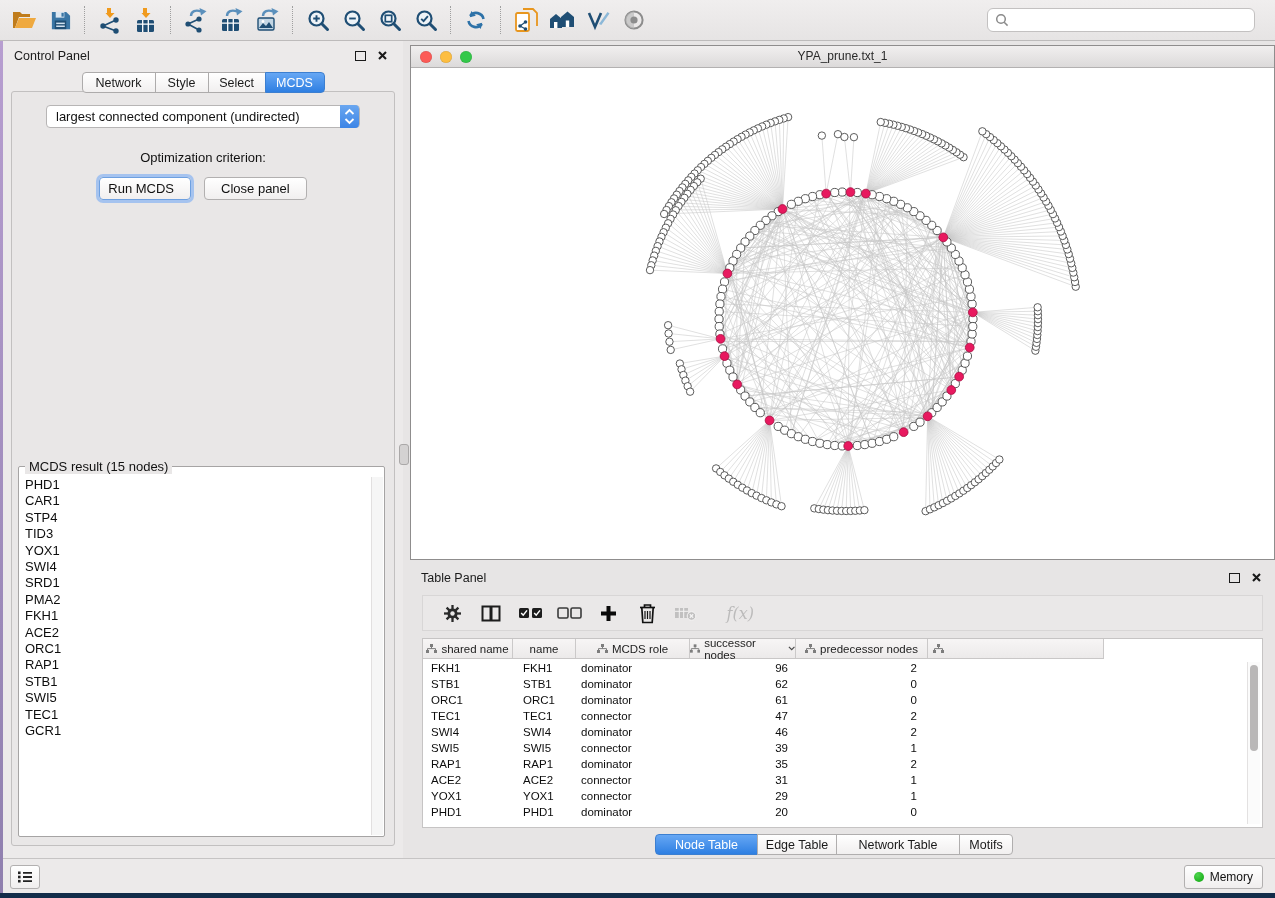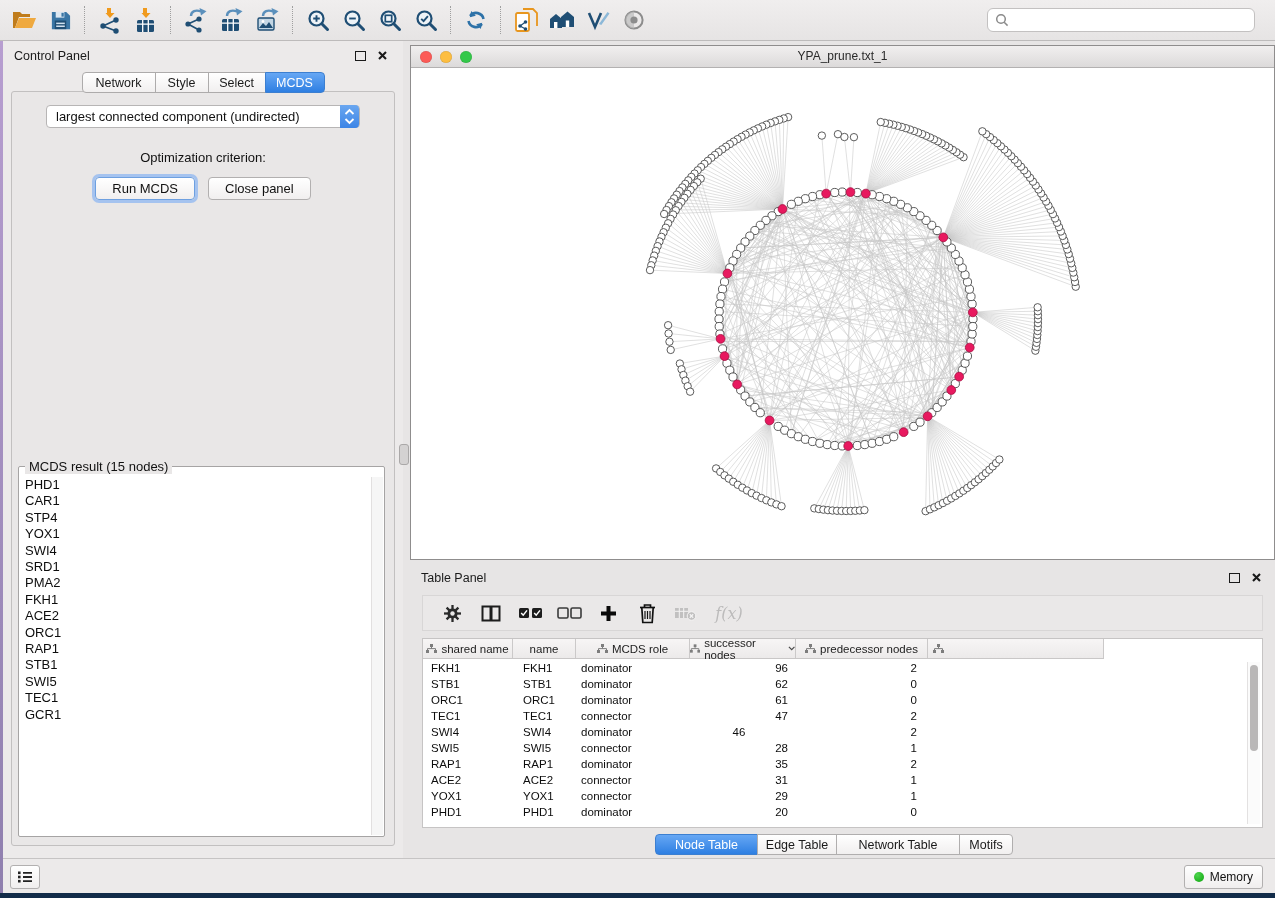--- a/index.html
+++ b/index.html
@@ -32,21 +32,21 @@
            border:1px solid #c2c0c0;border-radius:3px;box-sizing:border-box;}
   #opt-label{margin-top:22px;text-align:center;font-size:13px;color:#111;}
   #criterion-select{position:relative;width:314px;height:23px;margin:13px auto 0;background:#fff;
            border:1px solid #b7b5b5;border-radius:4px;box-sizing:border-box;font-size:13px;line-height:21px;
            padding-left:9px;color:#111;}
   #criterion-stepper{position:absolute;right:0px;top:-1px;width:19px;height:23px;border-radius:0 4px 4px 0;
            background:linear-gradient(#6aa7f0,#3d85e6);}
   #cp-buttons{display:flex;justify-content:center;gap:13px;margin-top:12px;}
   .cp-btn{height:23px;line-height:21px;padding:0 16px;font-size:13px;color:#111;background:linear-gradient(#ffffff,#f1efef);
           border:1px solid #b2b0b0;border-radius:4px;box-sizing:border-box;}
-  .cp-btn.focused{border-color:#6ea0e0;box-shadow:0 0 0 3px rgba(110,165,245,.55);}
+  .cp-btn.focused{border-color:#6ea0e0;box-shadow:0 0 0 3px rgba(110,165,245,.55);padding-left:8px;}
   #result-group{position:absolute;left:6px;right:9px;top:374px;bottom:8px;border:1px solid #a6a4a4;border-radius:2px;background:#fff;}
   #result-legend{position:absolute;top:-8px;left:6px;background:#e9e7e7;padding:0 4px;font-size:13px;color:#111;z-index:2;}
   #mcds-list{position:absolute;left:1px;right:13px;top:10px;bottom:1px;overflow:hidden;}
   .mcds-item{font-size:13px;line-height:16.4px;padding-left:5px;color:#0d0d0d;}
   #mcds-scroll{position:absolute;right:1px;top:10px;bottom:1px;width:11px;background:#f6f6f6;border-left:1px solid #e2e0e0;}
 
   
   #v-divider{position:absolute;left:403px;top:41px;width:7px;height:817px;background:#e7e5e5;}
   #v-handle{position:absolute;left:-4px;top:403px;width:8px;height:19px;background:#d4d2d2;border:1px solid #aaa8a8;border-radius:3px;}
 
@@ -264,20 +264,21 @@
       <div id="cp-buttons">
         <button class="cp-btn focused">Run MCDS</button>
         <button class="cp-btn">Close panel</button>
       </div>
       <div id="result-group">
         <span id="result-legend">MCDS result (15 nodes)</span>
         <div id="mcds-list">
             <div class="mcds-item">PHD1</div>
             <div class="mcds-item">CAR1</div>
             <div class="mcds-item">STP4</div>
+            <div class="mcds-item">TID3</div>
             <div class="mcds-item">YOX1</div>
             <div class="mcds-item">SWI4</div>
             <div class="mcds-item">SRD1</div>
             <div class="mcds-item">PMA2</div>
             <div class="mcds-item">FKH1</div>
             <div class="mcds-item">ACE2</div>
             <div class="mcds-item">ORC1</div>
             <div class="mcds-item">RAP1</div>
             <div class="mcds-item">STB1</div>
             <div class="mcds-item">SWI5</div>
@@ -1143,21 +1144,21 @@
           </svg>
         </span>
       <span class="tpi gray" style="width:38px;">
           <svg width="23" height="16" viewBox="0 0 23 16">
             <rect x="1" y="3" width="13" height="10" fill="#9a9a9a"></rect>
             <path d="M1 6.3h13M5.3 3v10M9.7 3v10" stroke="#fff" stroke-width="1"></path>
             <circle cx="17.5" cy="11" r="4.3" fill="#9a9a9a" stroke="#fff" stroke-width="1"></circle>
             <path d="M15.8 9.3l3.4 3.4M19.2 9.3l-3.4 3.4" stroke="#fff" stroke-width="1.3"></path>
           </svg>
         </span>
-      <span class="tpi gray" style="width:50px;">
+      <span class="tpi gray" style="width:50px;justify-content:flex-end;">
           <span id="fx-label">f(x)</span>
         </span>
     </div>
 
     <div id="tp-table">
       <div id="tbl-header">
           <div class="th-cell" style="left: 0px; width: 90px;">
             <svg width="11" height="9" viewBox="0 0 11 9">
               <rect x="4" y="0" width="3" height="3" fill="#7d7d7d"></rect>
               <rect x="0" y="6" width="3" height="3" fill="#7d7d7d"></rect>
@@ -1235,28 +1236,28 @@
             <span class="td" style="left: 0px; width: 90px; text-align: left; padding-left: 8px;">TEC1</span>
             <span class="td" style="left: 90px; width: 63px; text-align: left; padding-left: 10px;">TEC1</span>
             <span class="td" style="left: 153px; width: 114px; text-align: left; padding-left: 5px;">connector</span>
             <span class="td" style="left: 267px; width: 106px; text-align: right; padding-right: 8px;">47</span>
             <span class="td" style="left: 373px; width: 132px; text-align: right; padding-right: 11px;">2</span>
           </div>
           <div class="tbl-row" style="top: 64px;">
             <span class="td" style="left: 0px; width: 90px; text-align: left; padding-left: 8px;">SWI4</span>
             <span class="td" style="left: 90px; width: 63px; text-align: left; padding-left: 10px;">SWI4</span>
             <span class="td" style="left: 153px; width: 114px; text-align: left; padding-left: 5px;">dominator</span>
-            <span class="td" style="left: 267px; width: 106px; text-align: center; padding-right: 8px;">46</span>
+            <span class="td" style="left: 267px; width: 106px; text-align: right; padding-right: 8px;">46</span>
             <span class="td" style="left: 373px; width: 132px; text-align: right; padding-right: 11px;">2</span>
           </div>
           <div class="tbl-row" style="top: 80px;">
             <span class="td" style="left: 0px; width: 90px; text-align: left; padding-left: 8px;">SWI5</span>
             <span class="td" style="left: 90px; width: 63px; text-align: left; padding-left: 10px;">SWI5</span>
             <span class="td" style="left: 153px; width: 114px; text-align: left; padding-left: 5px;">connector</span>
-            <span class="td" style="left: 267px; width: 106px; text-align: right; padding-right: 8px;">28</span>
+            <span class="td" style="left: 267px; width: 106px; text-align: right; padding-right: 8px;">39</span>
             <span class="td" style="left: 373px; width: 132px; text-align: right; padding-right: 11px;">1</span>
           </div>
           <div class="tbl-row" style="top: 96px;">
             <span class="td" style="left: 0px; width: 90px; text-align: left; padding-left: 8px;">RAP1</span>
             <span class="td" style="left: 90px; width: 63px; text-align: left; padding-left: 10px;">RAP1</span>
             <span class="td" style="left: 153px; width: 114px; text-align: left; padding-left: 5px;">dominator</span>
             <span class="td" style="left: 267px; width: 106px; text-align: right; padding-right: 8px;">35</span>
             <span class="td" style="left: 373px; width: 132px; text-align: right; padding-right: 11px;">2</span>
           </div>
           <div class="tbl-row" style="top: 112px;">

